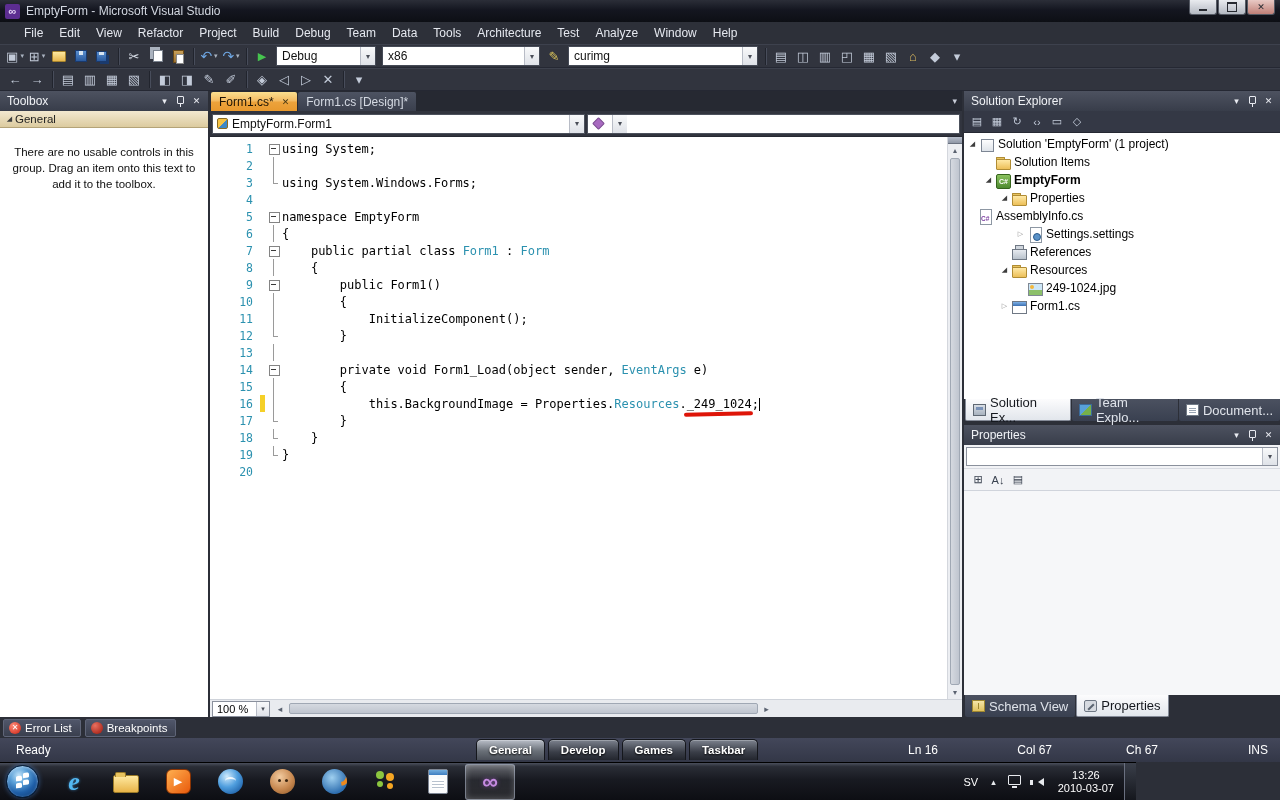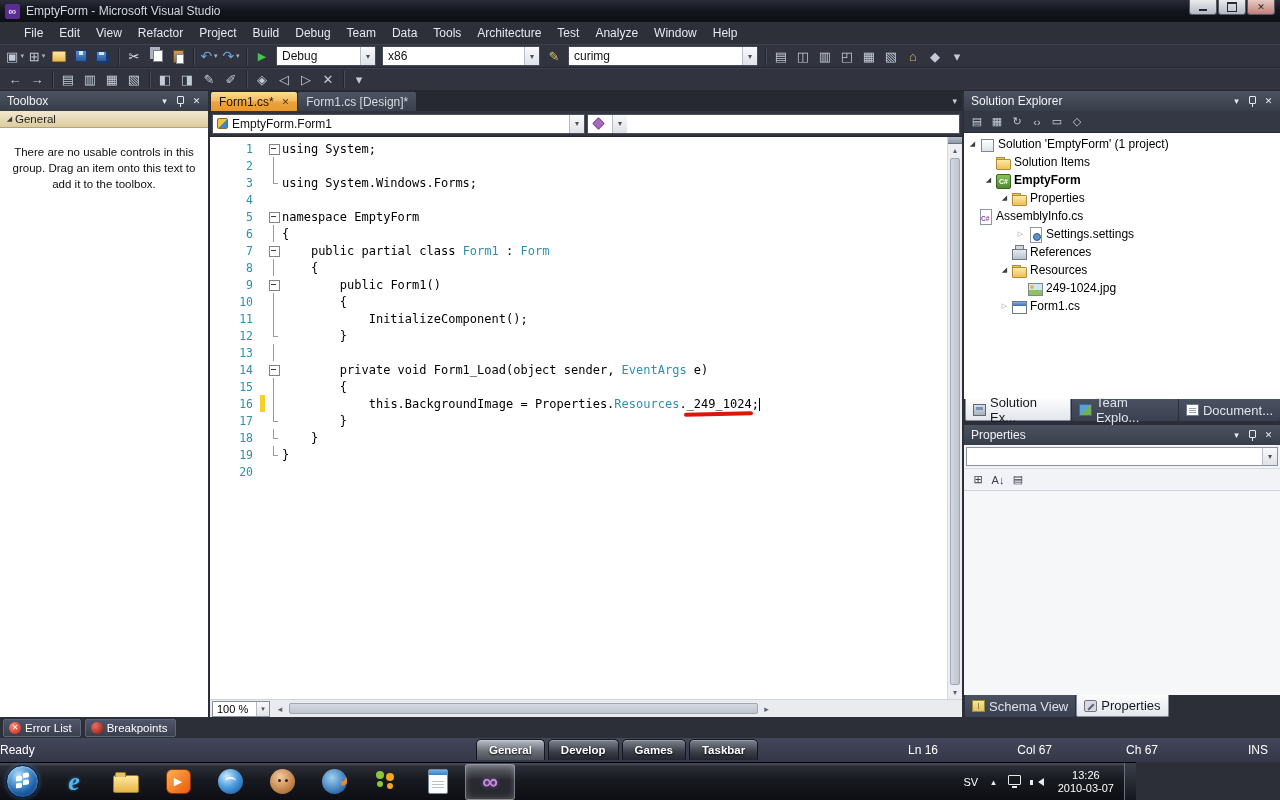--- a/index.html
+++ b/index.html
@@ -165,21 +165,21 @@
 
   
   .bottom-row{height:21px;background:#2c2f38;display:flex;align-items:center;padding-left:3px;gap:4px}
   .cpanel-btn{height:18px;display:flex;align-items:center;gap:4px;padding:0 8px 0 5px;background:linear-gradient(#50566a,#3a3f4e);border:1px solid #5f6578;border-radius:2px;color:#fff;font-size:11.5px}
   .bi{width:12px;height:12px;border-radius:50%;position:relative;flex:none}
   .bi-error-list{background:radial-gradient(circle at 35% 30%,#ff8a78,#cc2212)}
   .bi-error-list::after{content:"✕";position:absolute;inset:0;color:#fff;font-size:8px;display:flex;align-items:center;justify-content:center}
   .bi-breakpoint{background:radial-gradient(circle at 35% 30%,#e87060,#9c150a)}
 
   .statusbar{height:24px;background:linear-gradient(#43475a,#333747);position:relative;display:flex;align-items:center;color:#fff;font-size:12px}
-  .st-msg{margin-left:0}
+  .st-msg{margin-left:16px}
   .st-f{position:absolute;top:5px}
   .st-ln{right:342px}.st-col{right:228px}.st-ch{right:122px}.st-ins{right:12px}
 
   .dock-tabs{position:absolute;left:476px;top:739px;display:flex;align-items:flex-end;z-index:20}
   .dock-tab{height:21px;display:flex;align-items:center;padding:0 12px;margin-right:3px;background:linear-gradient(#7c828e,#3a3e48 60%,#23262e);border:1px solid #15171c;border-bottom:none;border-radius:5px 5px 0 0;color:#fff;font-size:11.5px;font-weight:bold;text-shadow:0 1px 2px #000;box-shadow:inset 0 1px 0 rgba(255,255,255,.25)}
   .dock-tab.active{background:linear-gradient(#b9bec8,#6a7078 55%,#4a4f58)}
 
   
   .taskbar{position:absolute;left:0;top:762px;width:1136px;height:38px;background:linear-gradient(#4a4f5c 0,#2a2d36 10%,#181a21 45%,#0d0e13 100%);display:flex;align-items:center;z-index:15;border-top:1px solid #000}
   .orb{width:33px;height:33px;border-radius:50%;margin:0 9px 0 6px;background:radial-gradient(circle at 38% 30%,#bfe2f8 0%,#5aa0d8 30%,#1f5fa8 60%,#0b3468 100%);border:1px solid #05203f;position:relative;box-shadow:inset 0 1px 3px rgba(255,255,255,.6),0 0 5px rgba(90,160,255,.45);flex:none}

